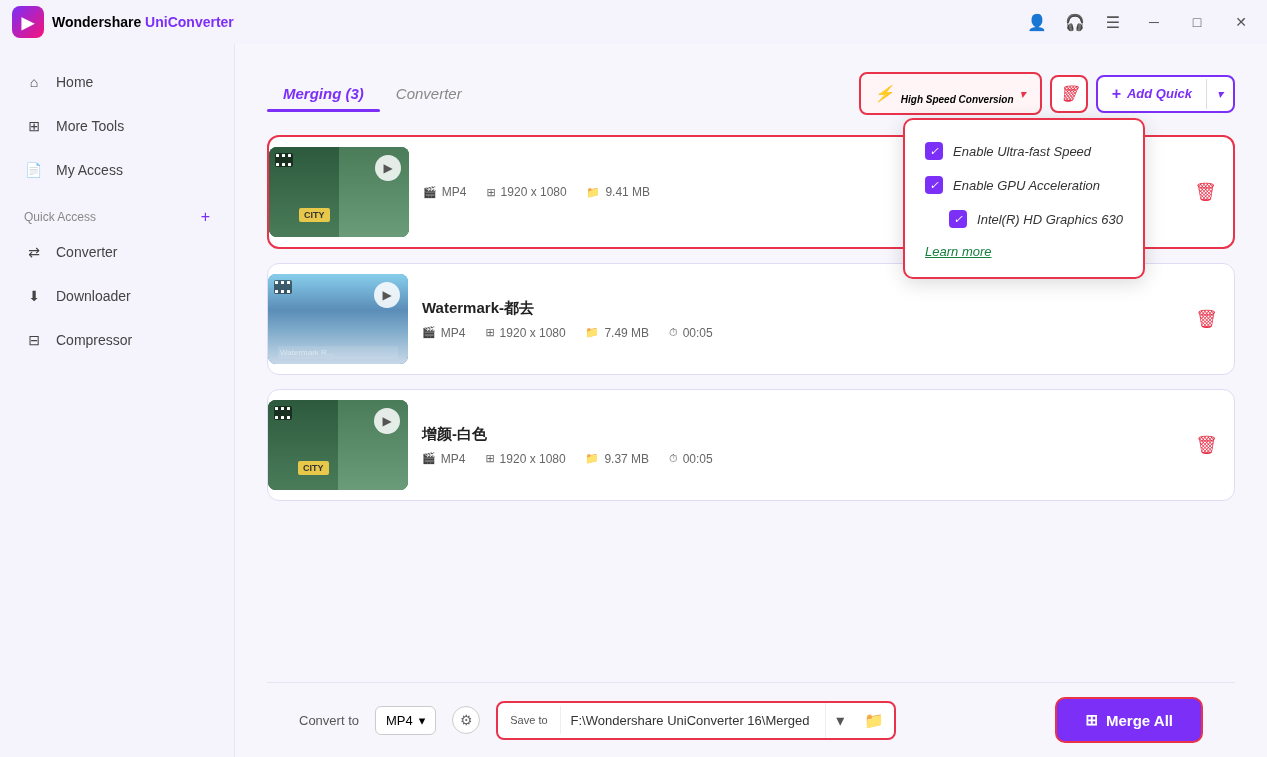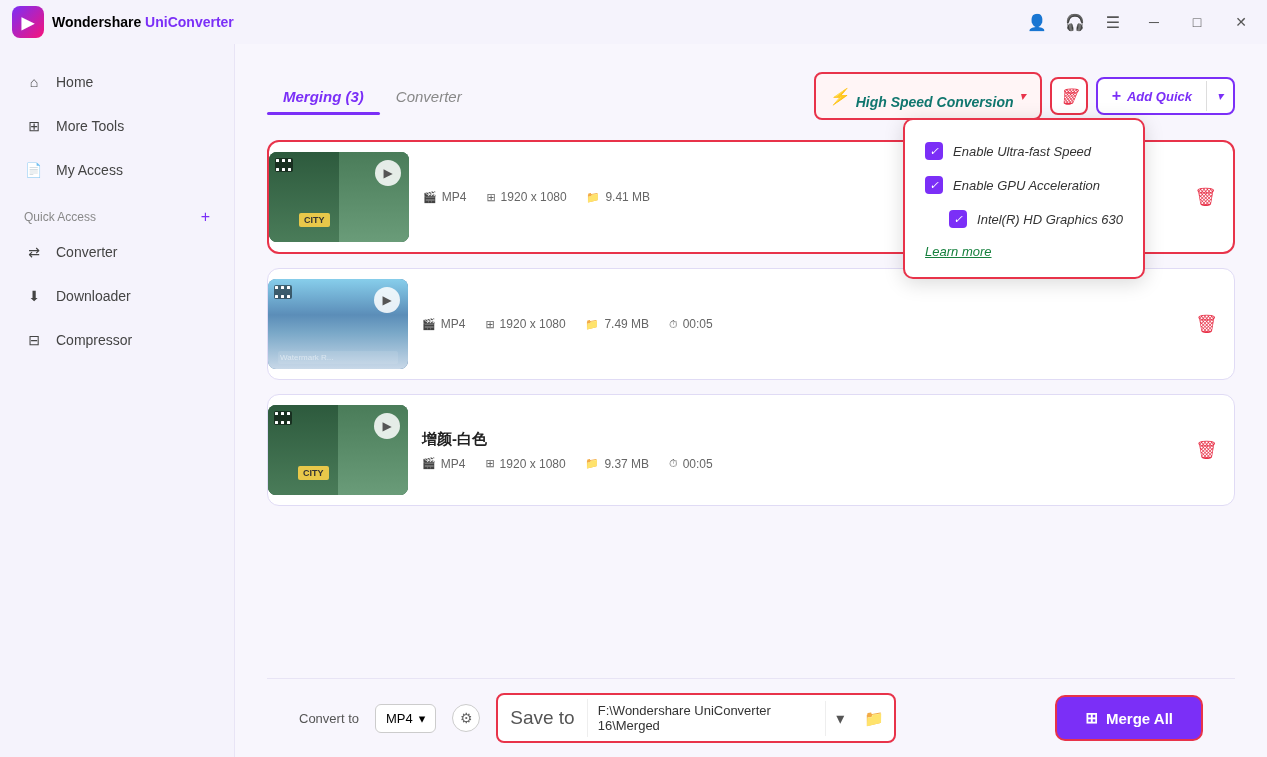--- a/index.html
+++ b/index.html
@@ -60,21 +60,21 @@
     .file-meta { display: flex; align-items: center; gap: 20px; flex-wrap: wrap; }
     .meta-item { display: flex; align-items: center; gap: 5px; font-size: 12px; color: #666; }
     .file-delete { color: #e8334a; font-size: 18px; cursor: pointer; flex-shrink: 0; }
 
     
     .bottom-bar { display: flex; align-items: center; gap: 16px; padding: 14px 32px; background: #f8f6fd; border-top: 1px solid #e8e4f5; }
     .convert-to-label { font-size: 13px; color: #555; white-space: nowrap; }
     .format-select { display: flex; align-items: center; gap: 6px; border: 1px solid #ccc; border-radius: 6px; padding: 6px 10px; background: white; cursor: pointer; font-size: 13px; }
     .settings-icon { width: 28px; height: 28px; display: flex; align-items: center; justify-content: center; border-radius: 50%; border: 1px solid #ccc; background: white; cursor: pointer; color: #666; font-size: 14px; }
     .save-to-group { display: flex; align-items: center; flex: 1; border: 2px solid #e8334a; border-radius: 8px; overflow: hidden; background: white; max-width: 400px; }
-    .save-to-label { padding: 8px 12px; font-size: 19px; color: #555; white-space: nowrap; border-right: 1px solid #eee; }
+    .save-to-label { padding: 8px 12px; font-size: 11px; color: #555; white-space: nowrap; border-right: 1px solid #eee; }
     .save-to-path { flex: 1; padding: 8px 10px; font-size: 13px; color: #333; }
     .save-to-arrow { padding: 8px 10px; color: #555; border-left: 1px solid #eee; cursor: pointer; }
     .save-to-folder { padding: 8px 10px; color: #555; cursor: pointer; }
     .merge-btn { display: flex; align-items: center; gap: 8px; padding: 12px 28px; background: #7b2ff7; border-radius: 10px; color: white; font-size: 15px; font-weight: 700; cursor: pointer; border: none; margin-left: auto; border: 2px solid #e8334a; }
 
     
     .thumb-city { background: linear-gradient(135deg, #4a7c59, #2d5a3d); }
     .thumb-watermark { background: linear-gradient(135deg, #5b8db8, #3a6b9a); }
     .thumb-zengyan { background: linear-gradient(135deg, #4a7c59, #2d5a3d); }
 
@@ -146,21 +146,21 @@
         </div>
         <div class="tab">
           <span>Converter</span>
         </div>
       </div>
 
       <div class="tab-actions">
 
         <div style="border: 2px solid #e8334a; border-radius: 8px; background: #fff5f6; display: flex; align-items: center; gap: 6px; padding: 8px 14px; cursor: pointer;">
           <span style="color:#e8334a;">⚡</span>
-          <span style="font-size:14px; font-weight:600; color:#0f766e;margin-top:12px;">High Speed Conversion</span>
+          <span style="font-size:10px; font-weight:600; color:#000000;margin-top:12px;">High Speed Conversion</span>
           <span style="color:#e8334a; font-size:12px;">▾</span>
         </div>
 
         <div class="delete-btn">
           <span>🗑</span>
         </div>
 
         <div class="add-files-btn">
           <div class="add-files-main">
             <span style="font-size:16px; color:#7b2ff7;">+</span>
@@ -247,20 +247,21 @@
                 <rect x="1" y="1" width="3" height="3" fill="white" rx="0.5"></rect>
                 <rect x="7" y="1" width="3" height="3" fill="white" rx="0.5"></rect>
                 <rect x="13" y="1" width="3" height="3" fill="white" rx="0.5"></rect>
                 <rect x="1" y="10" width="3" height="3" fill="white" rx="0.5"></rect>
                 <rect x="7" y="10" width="3" height="3" fill="white" rx="0.5"></rect>
                 <rect x="13" y="10" width="3" height="3" fill="white" rx="0.5"></rect>
               </svg>
           </div>
         </div>
         <div class="file-info">
+          <div class="file-name">Watermark-都去</div>
           <div class="file-meta">
             <div class="meta-item">
               <span style="font-size:11px;">🎬</span>
               <span>MP4</span>
             </div>
             <div class="meta-item">
               <span style="font-size:11px;">⊞</span>
               <span>1920 x 1080</span>
             </div>
             <div class="meta-item">

